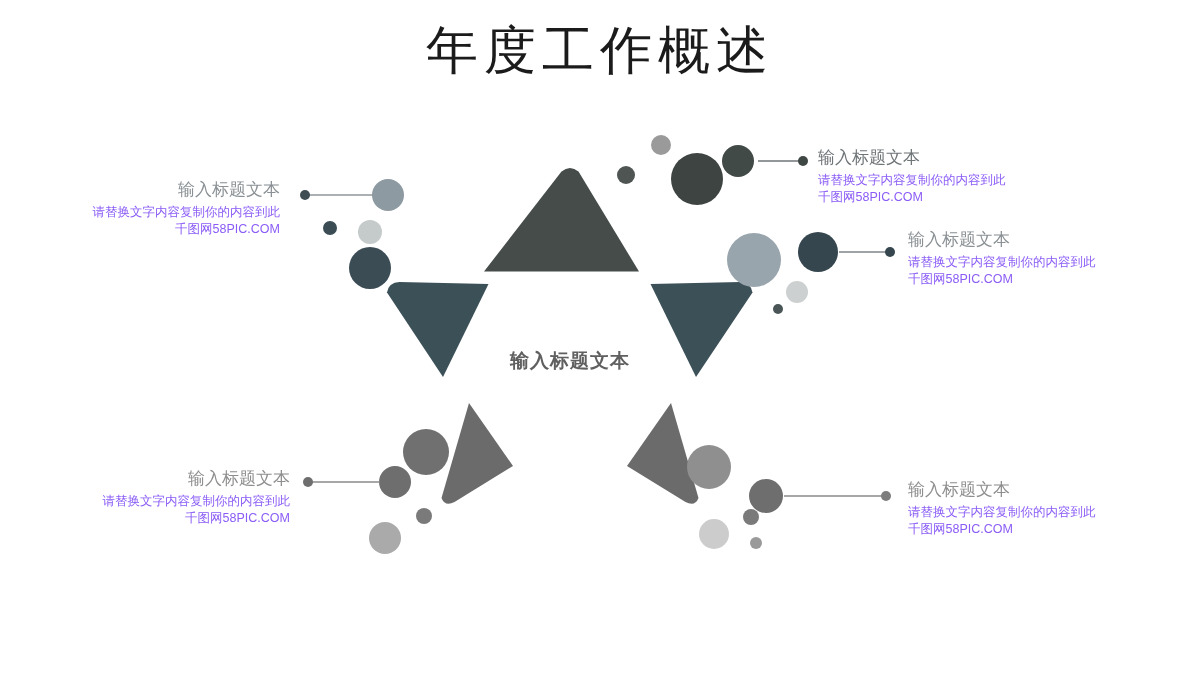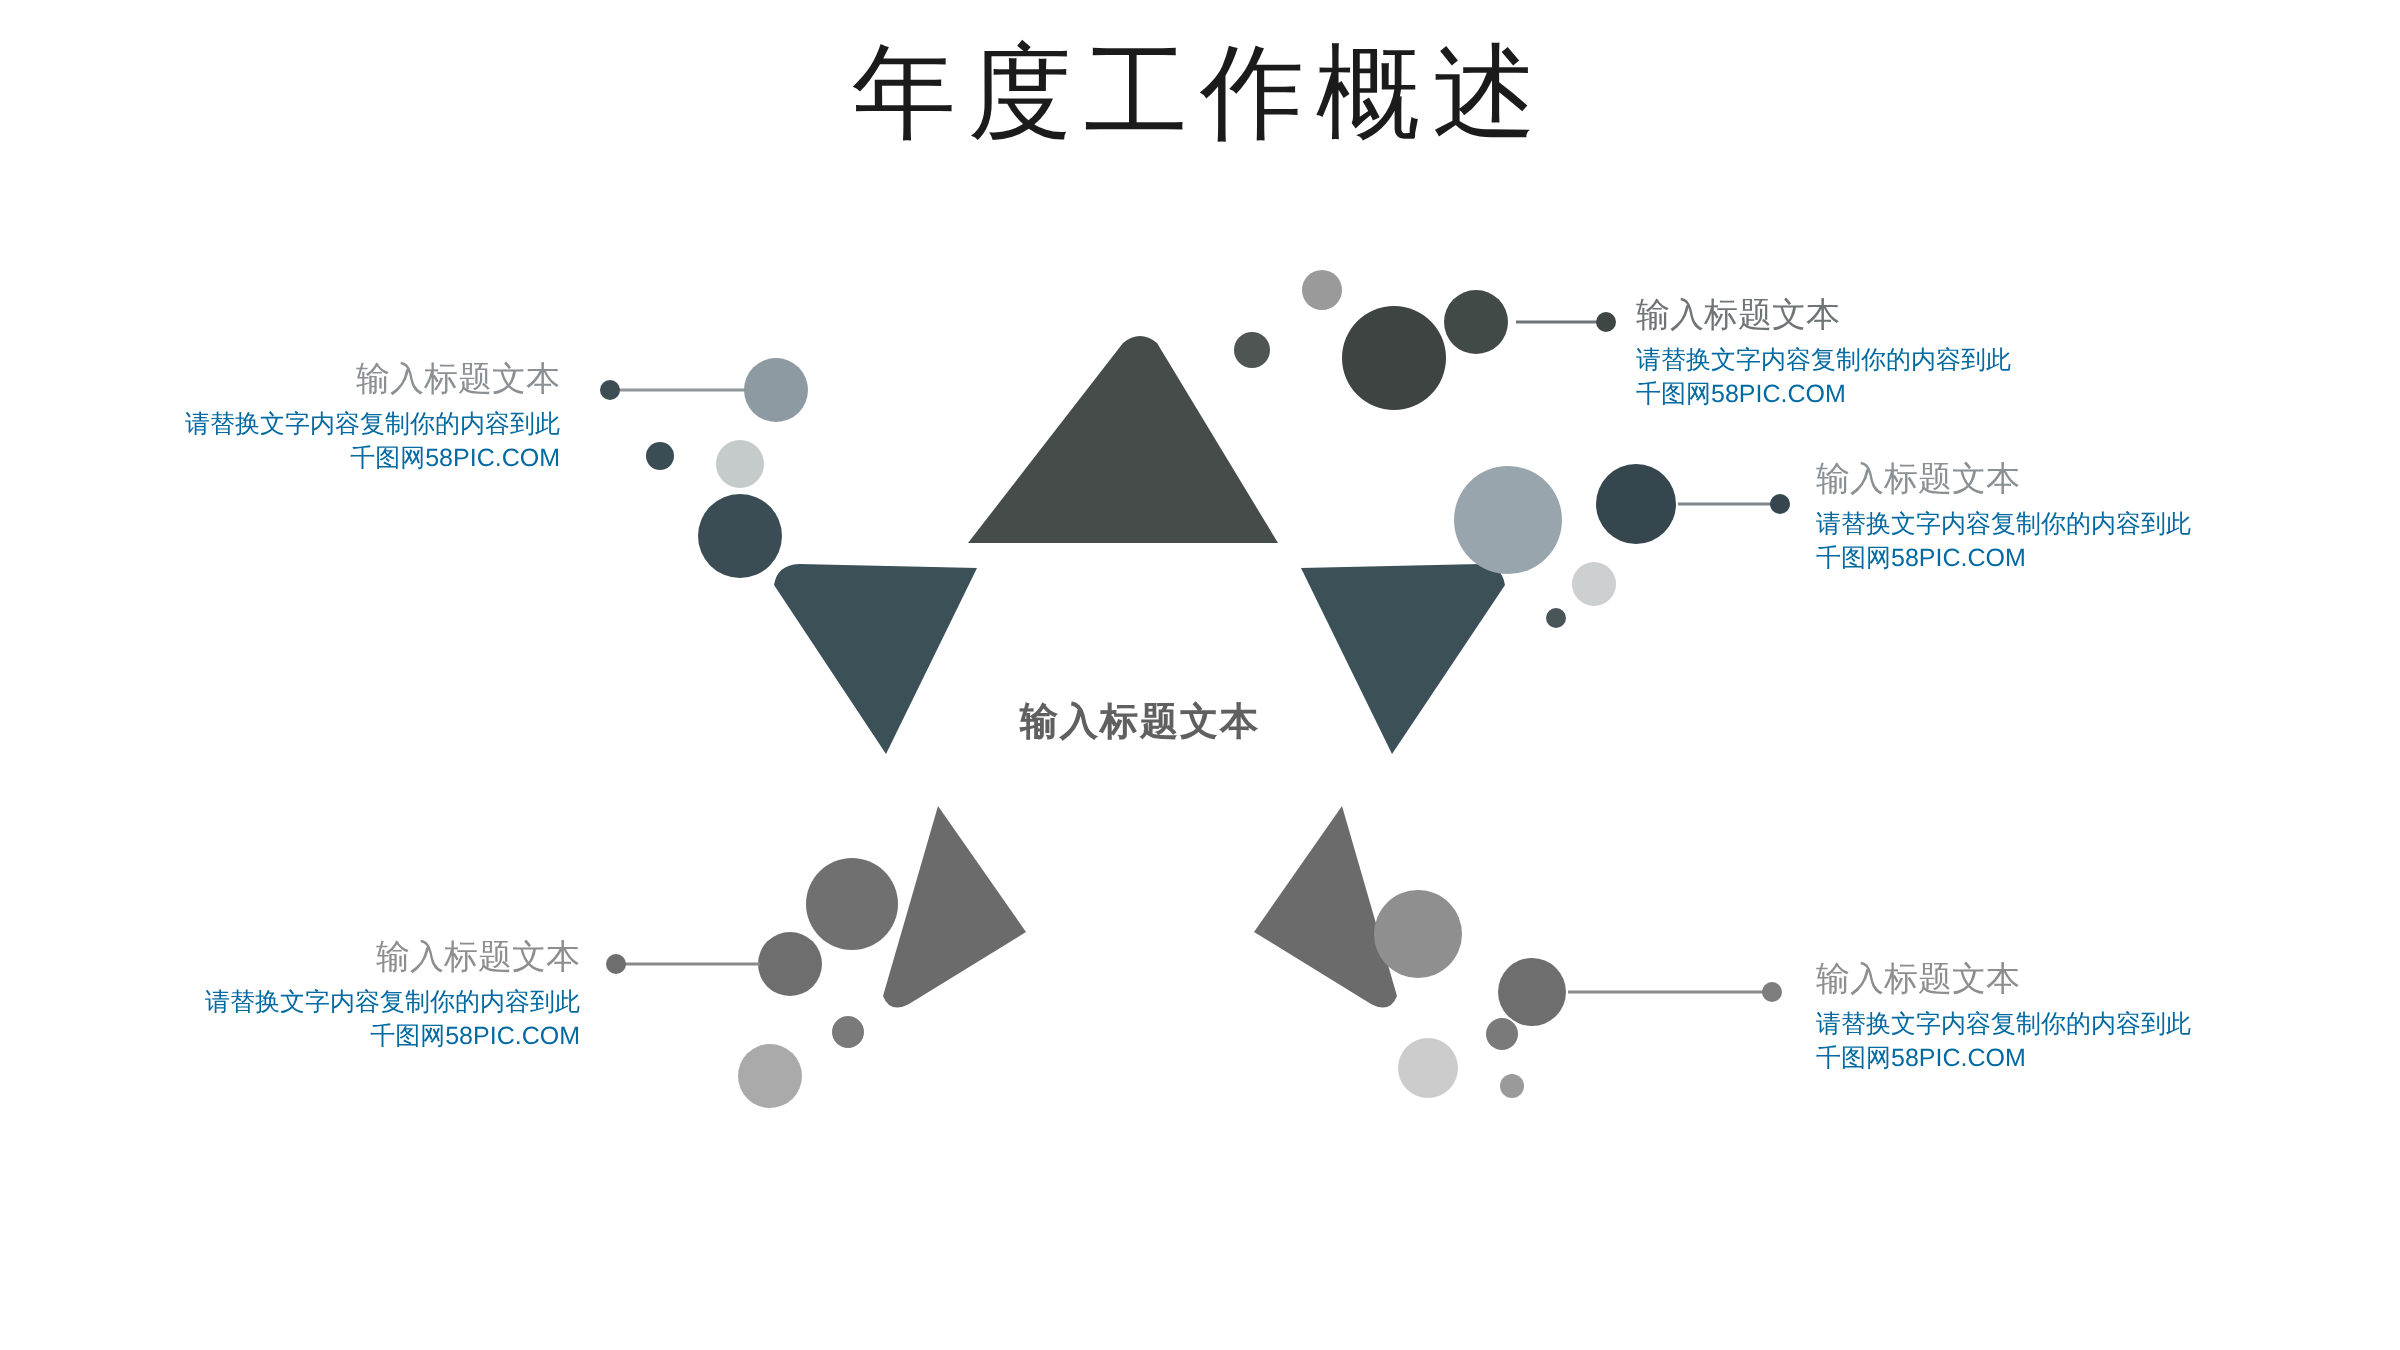--- a/index.html
+++ b/index.html
@@ -23,21 +23,21 @@
     background: #ffffff;
   }
 
   
   #page-title {
     position: absolute;
     left: 0;
     top: 18px;
     width: 1200px;
     text-align: center;
-    font-family: Liberation Mono, monospace;
+    font-family: Liberation Serif, serif;
     font-size: 52px;
     line-height: 66px;
     letter-spacing: 6px;
     color: #1b1b1b;
     font-weight: 400;
     white-space: nowrap;
   }
 
   
   #art {
@@ -55,21 +55,21 @@
   .callout .c-title {
     font-size: 17px;
     line-height: 23px;
     color: #8b8f92;
     font-weight: 400;
     margin-bottom: 3px;
   }
   .callout .c-line {
     font-size: 12.5px;
     line-height: 17px;
-    color: #0369a1;
+    color: #8b5cf6;
     font-weight: 400;
   }
   .callout.align-right { text-align: right; }
   .callout.align-left  { text-align: left; }
 
   .callout.tone-slate .c-title { color: #8a9094; }
   .callout.tone-dark  .c-title { color: #6f7477; }
   .callout.tone-gray  .c-title { color: #8e8e8e; }
 
   #callout-top-left     { left: 40px;  top: 178px; width: 240px; }

